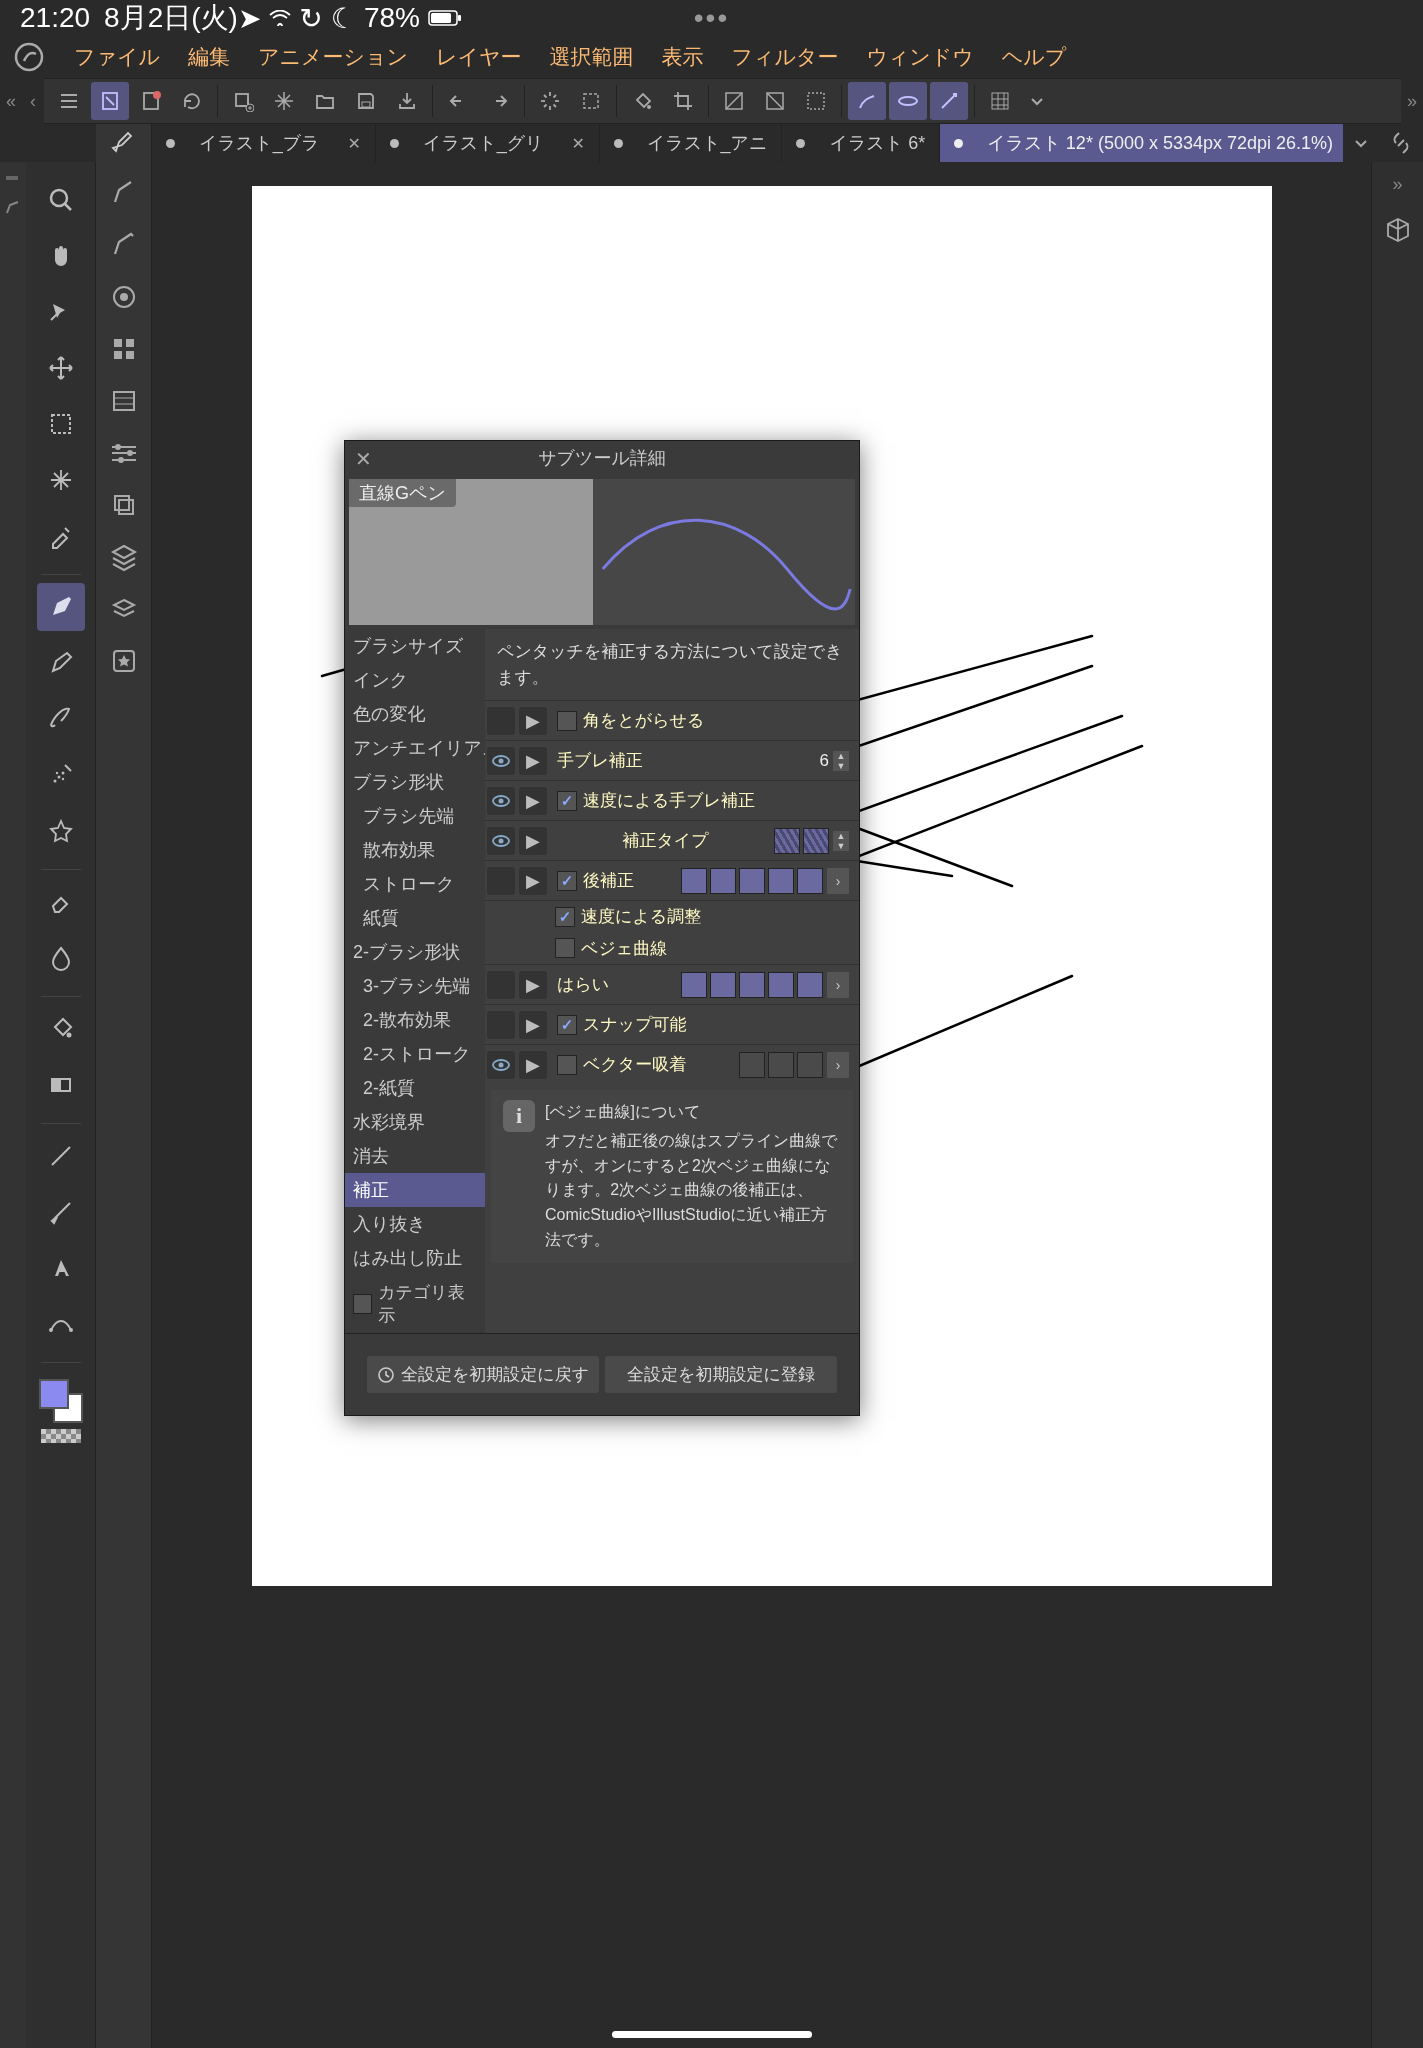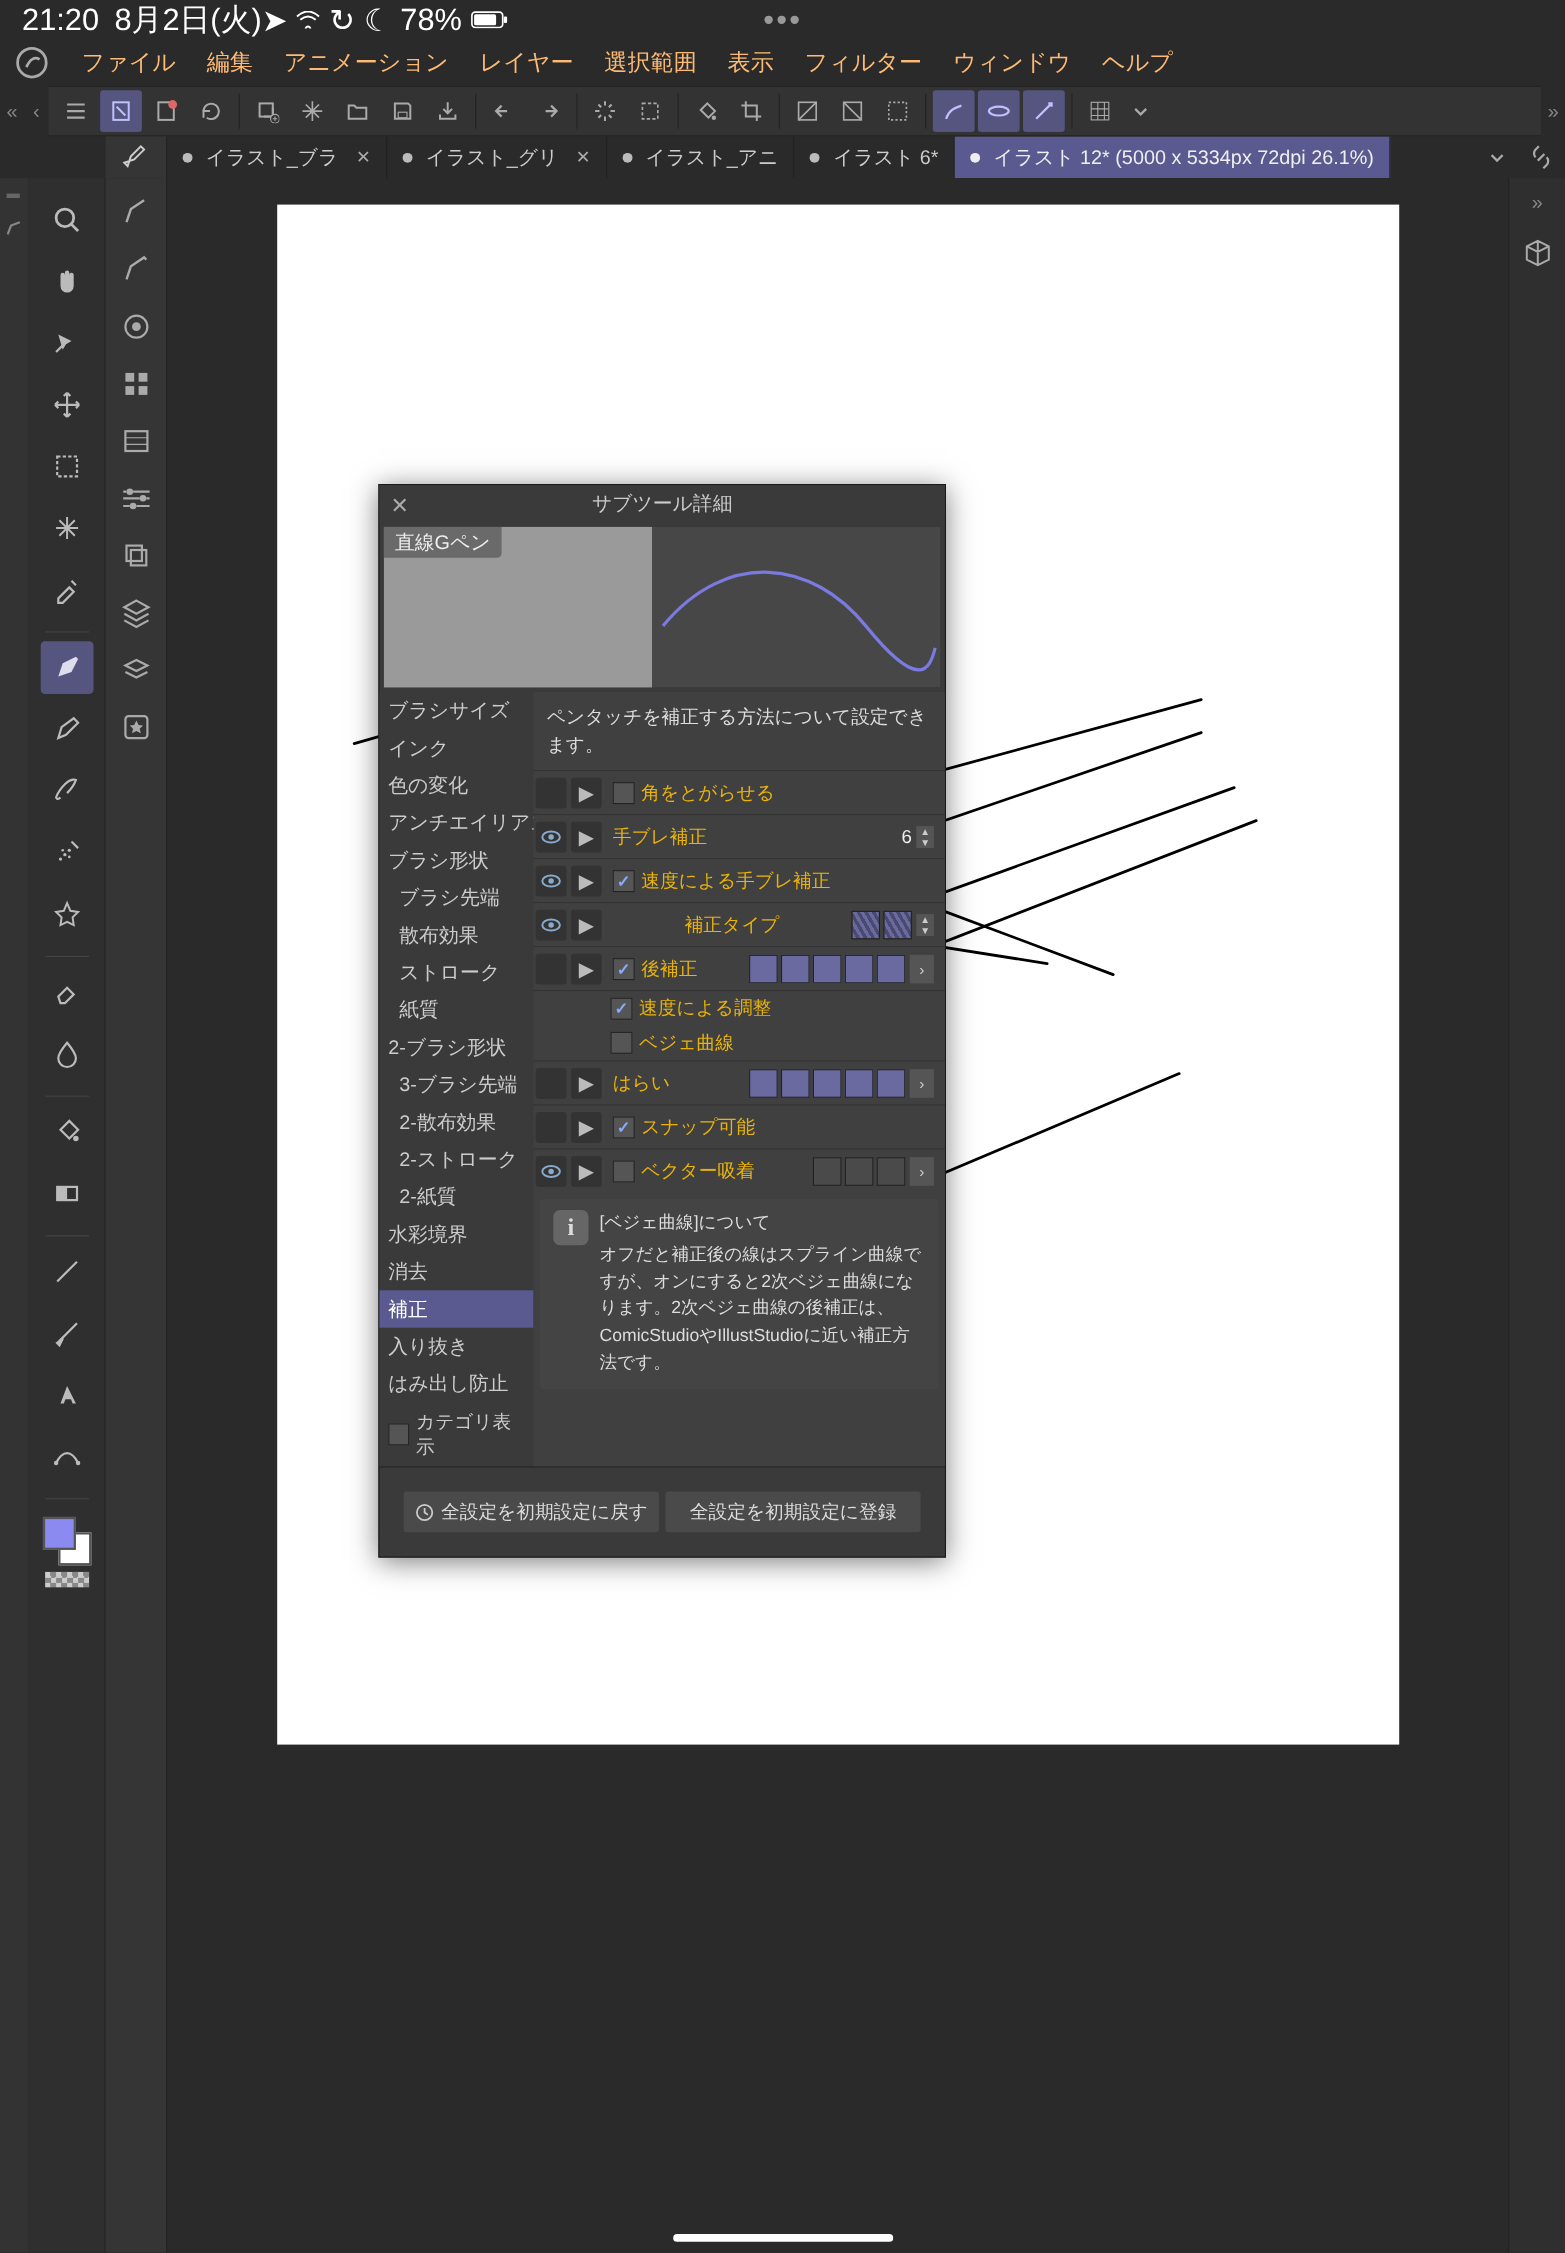--- a/index.html
+++ b/index.html
@@ -20,21 +20,21 @@
 .toolbar-row { display: flex; align-items: center; padding: 3px 6px; gap: 3px; background: #333; height: 46px; border-top: 1px solid #222; border-bottom: 1px solid #222; }
 .toolbar-btn { width: 38px; height: 38px; display: flex; align-items: center; justify-content: center; border-radius: 3px; cursor: pointer; color: #aaa; }
 .toolbar-btn.active { background: #555580; color: #c0c0ff; }
 .toolbar-sep { width: 1px; height: 32px; background: #222; margin: 0 3px; }
 .expand-chev { margin-left: 4px; color: #aaa; }
 .side-chevrons { width: 22px; text-align: center; color: #888; font-size: 18px; }
 
 
 .tab-strip-wrap { display: flex; align-items: stretch; }
 .tab-strip { display: flex; background: #2a2a2a; height: 38px; overflow: hidden; flex:1; margin-left: 140px; }
-.tab { display: flex; align-items: center; gap: 12px; padding: 0 14px; font-size: 18px; color: #ccc; border-right: 1px solid #222; white-space: nowrap; cursor: pointer; position: relative; }
+.tab { display: flex; align-items: center; gap: 24px; padding: 0 14px; font-size: 18px; color: #ccc; border-right: 1px solid #222; white-space: nowrap; cursor: pointer; position: relative; }
 .tab .dot { width: 9px; height: 9px; background: #bbb; border-radius: 50%; }
 .tab .x { color: #aaa; margin-left: 4px; font-size: 16px; }
 .tab.active { background: #5a5a90; color: #eee; }
 .tab.active .dot { background: #eee; }
 .tab-chev { width: 36px; display:flex; align-items:center; justify-content:center; color:#aaa; cursor:pointer; }
 .tab-right-icon { width: 44px; display:flex; align-items:center; justify-content:center; color:#aaa; cursor:pointer; }
 
 
 .main { display: flex; height: calc(100% - 36px - 42px - 46px - 38px); }
 .left-tool-col { width: 70px; background: #2f2f2f; display: flex; flex-direction: column; align-items: center; padding-top: 14px; gap: 2px; border-right:1px solid #222; }
@@ -75,21 +75,21 @@
 .cat-item { padding: 5px 8px; font-size: 18px; color: #ccc; cursor: pointer; white-space: nowrap; }
 .cat-item.sub { padding-left: 18px; }
 .cat-item.selected { background: #5a5a90; color: #ffffff; }
 
 .settings-col { flex: 1; background: #404040; display: flex; flex-direction: column; }
 .settings-desc { padding: 10px 12px; font-size: 17px; line-height: 1.5; color: #ddd; min-height: 64px; }
 .setting-row { display: flex; align-items: center; min-height: 40px; border-top: 1px solid #333; padding-right: 6px; }
 .row-toggle { width: 28px; height: 28px; margin: 0 2px; display: flex; align-items: center; justify-content: center; background: #333; border-radius: 3px; cursor:pointer; }
 .row-toggle.eye svg { width: 20px; height: 20px; }
 .row-toggle.tri { color: #bbb; }
-.row-label { flex: 1; padding-left: 8px; font-size: 17px; color: #eab308; display:flex; align-items:center; gap:6px; }
+.row-label { flex: 1; padding-left: 8px; font-size: 17px; color: #fef9c3; display:flex; align-items:center; gap:6px; }
 .row-value { display:flex; align-items:center; gap:4px; margin-right:4px; }
 .row-value .num { color:#eee; font-size:17px; }
 .row-value .spin { display:flex; flex-direction:column; }
 .row-value .spin span { width:16px; height:10px; background:#555; font-size:9px; text-align:center; line-height:10px; color:#ccc; cursor:pointer; }
 .checkbox { width: 20px; height: 20px; background: #555; border: 1px solid #222; display: inline-flex; align-items: center; justify-content: center; cursor:pointer; }
 .checkbox.checked::after { content: "✓"; color: #8af; font-size: 15px; font-weight:bold; }
 .mini-squares { display: flex; gap: 3px; }
 .mini-squares .sq { width: 26px; height: 26px; background: #6a6aa0; border: 1px solid #222; cursor:pointer; }
 .mini-squares .sq.dim { background: #4a4a4a; }
 .mini-squares .sq.hatch { background: repeating-linear-gradient(60deg,#6a6aa0 0 3px,#4a4a70 3px 6px); }

